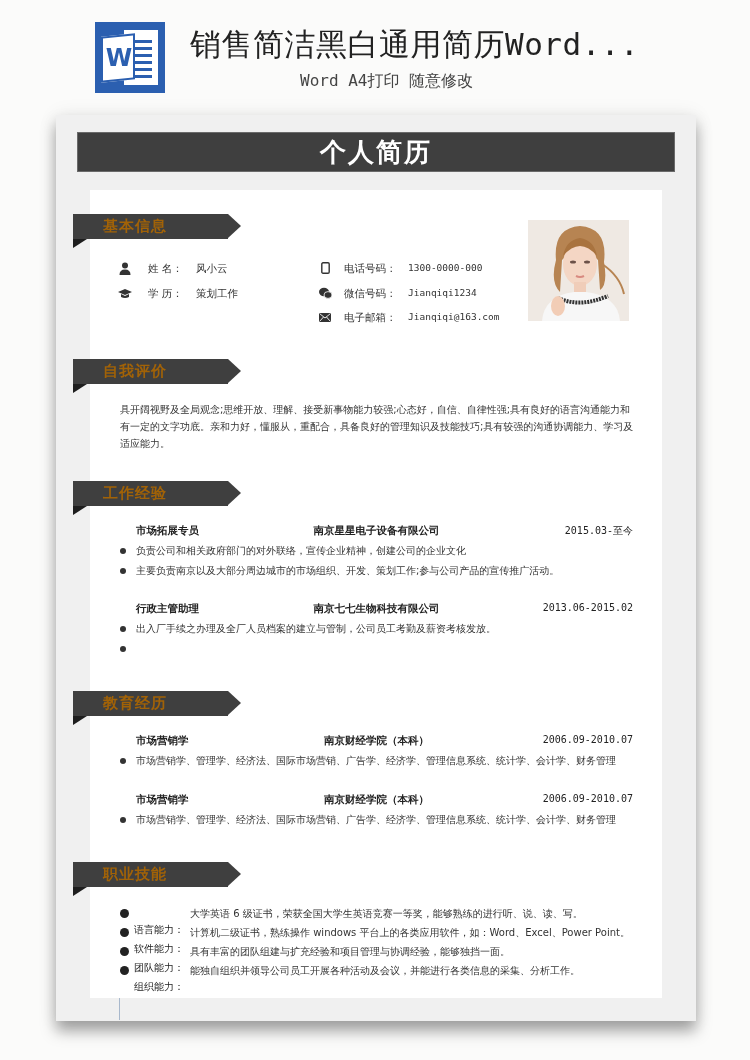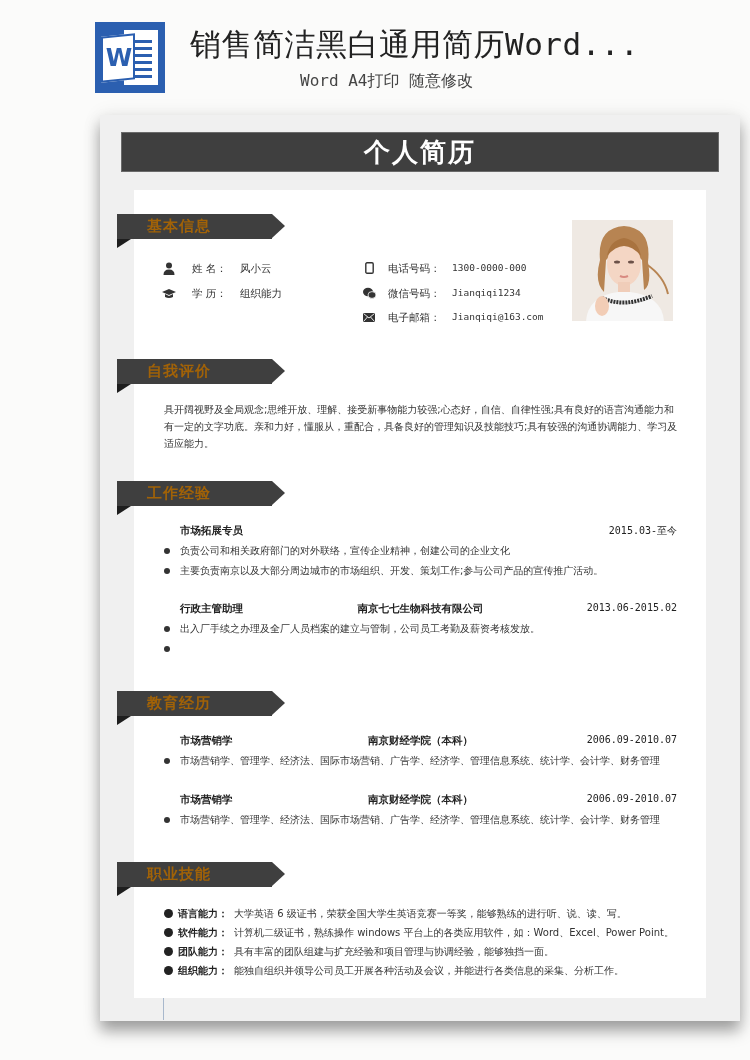--- a/index.html
+++ b/index.html
@@ -14,21 +14,21 @@
   .word-icon .cover { position: absolute; left: 6px; top: 13px; width: 34px; height: 46px; background: #fff; border: 2px solid #2b5fb0;
     transform: skewY(-6deg); }
   .word-icon .w { position: absolute; left: 9px; top: 22px; width: 30px; font-family: "DejaVu Sans", sans-serif; font-weight: bold; font-size: 24px; color: #2b5fb0; text-align: center; }
   .hdr-title { position: absolute; left: 190px; top: 24px; font-size: 31px; color: #222; white-space: nowrap; letter-spacing: 0.5px;
     font-family: "DejaVu Sans Mono", "DejaVu Sans", monospace; }
   .hdr-sub { position: absolute; left: 300px; top: 71px; width: 240px; text-align: left; font-size: 16px; color: #444;
     font-family: "DejaVu Sans Mono", "DejaVu Sans", monospace; }
 
   
   .page { position: absolute; left: 56px; top: 115px; width: 640px; height: 906px; background: #f0f0f0;
-    box-shadow: 0 10px 14px rgba(0,0,0,0.35), 0 0 18px rgba(0,0,0,0.08); margin-left: 44px; }
+    box-shadow: 0 10px 14px rgba(0,0,0,0.35), 0 0 18px rgba(0,0,0,0.08); }
   .page-title { position: absolute; left: 21px; top: 17px; width: 598px; height: 40px; background: #3f3f3f; border: 1px solid #6a6a6a;
     color: #fff; font-size: 26px; font-weight: bold; text-align: center; line-height: 38px; letter-spacing: 2px; }
   .card { position: absolute; left: 34px; top: 75px; width: 572px; height: 808px; background: #fff; }
   .cursor-line { position: absolute; left: 63px; top: 883px; width: 1px; height: 22px; background: #a8b8cc; }
 
   
   .ribbon { position: absolute; left: 17px; height: 25px; width: 170px; }
   .ribbon .body { position: absolute; left: 0; top: 0; width: 155px; height: 25px; background: #3f3f3f; }
   .ribbon .tip { position: absolute; left: 155px; top: 0; width: 0; height: 0; border-top: 12.5px solid transparent; border-bottom: 12.5px solid transparent; border-left: 13px solid #3f3f3f; }
   .ribbon .fold { position: absolute; left: 0; top: 25px; width: 0; height: 0; border-top: 9px solid #1e1e1e; border-left: 14px solid transparent; transform: scaleX(-1); }
@@ -48,21 +48,21 @@
   .entry-head { position: absolute; left: 30px; width: 513px; height: 16px; font-size: 10.5px; font-weight: bold; color: #222; }
   .entry-head .role { position: absolute; left: 16px; top: 0; }
   .entry-head .org { position: absolute; left: 0; width: 513px; text-align: center; top: 0; }
   .entry-head .date { position: absolute; right: 0; top: 0; font-weight: normal; font-family: "DejaVu Sans Mono", "DejaVu Sans", monospace; font-size: 10px; }
   .bullet { position: absolute; left: 30px; width: 520px; font-size: 10px; color: #333; height: 16px; line-height: 16px; white-space: nowrap; }
   .bullet .dot { position: absolute; left: 0; top: 5px; width: 6px; height: 6px; border-radius: 50%; background: #333; }
   .bullet .txt { position: absolute; left: 16px; top: 0; }
 
   .skill { position: absolute; left: 30px; width: 520px; font-size: 10px; height: 16px; line-height: 16px; white-space: nowrap; color: #333; }
   .skill .dot { position: absolute; left: 0; top: 3px; width: 9px; height: 9px; border-radius: 50%; background: #222; }
-  .skill .k { position: absolute; left: 14px; top: 0; font-weight: bold; color: #222; }
+  .skill .k { position: absolute; left: 14px; top: 16px; font-weight: normal; color: #222; }
   .skill .v { position: absolute; left: 70px; top: 0; }
 </style>
 </head>
 <body>
 
 <div class="hdr">
   <div class="word-icon">
     <div class="doc">
       <i style="top:10px"></i>
         <i style="top:17px"></i>
@@ -101,21 +101,21 @@
       <span class="info-label" style="left:78px">风小云</span>
     </div>
     <div class="info-row" style="left:28px; top:95px; width:200px;">
       <span class="info-icon" style="left:0">
         <svg width="14" height="11" viewBox="0 0 14 11">
             <path d="M0 4 L7 1 L14 4 L7 7 Z" fill="#333"></path>
             <path d="M3 6 L3 9 Q7 11 11 9 L11 6 L7 8 Z" fill="#333"></path>
           </svg>
       </span>
       <span class="info-label" style="left:30px">学 历：</span>
-      <span class="info-label" style="left:78px">组织能力</span>
+      <span class="info-label" style="left:78px">策划工作</span>
     </div>
 
     <div class="info-row" style="left:228px; top:70px; width:200px;">
       <span class="info-icon" style="left:0">
         <svg width="9" height="12" viewBox="0 0 9 12">
             <rect x="0.8" y="0.8" width="7.4" height="10.4" rx="1.2" fill="none" stroke="#333" stroke-width="1.4"></rect>
           </svg>
       </span>
       <span class="info-label" style="left:26px">电话号码：</span>
       <span class="info-val" style="left:90px">1300-0000-000</span>
@@ -168,20 +168,21 @@
 
     <div class="ribbon" style="top:291px; left:-17px;">
       <div class="body"></div>
         <div class="tip"></div>
         <div class="fold"></div>
       <div class="lbl">工作经验</div>
     </div>
 
     <div class="entry-head" style="top:334px;">
       <span class="role">市场拓展专员</span>
+      <span class="org">南京星星电子设备有限公司</span>
       <span class="date">2015.03-至今</span>
     </div>
     <div class="bullet" style="top:353px;">
       <span class="dot"></span>
       <span class="txt">负责公司和相关政府部门的对外联络，宣传企业精神，创建公司的企业文化</span>
     </div>
     <div class="bullet" style="top:373px;">
       <span class="dot"></span>
       <span class="txt">主要负责南京以及大部分周边城市的市场组织、开发、策划工作;参与公司产品的宣传推广活动。</span>
     </div>

